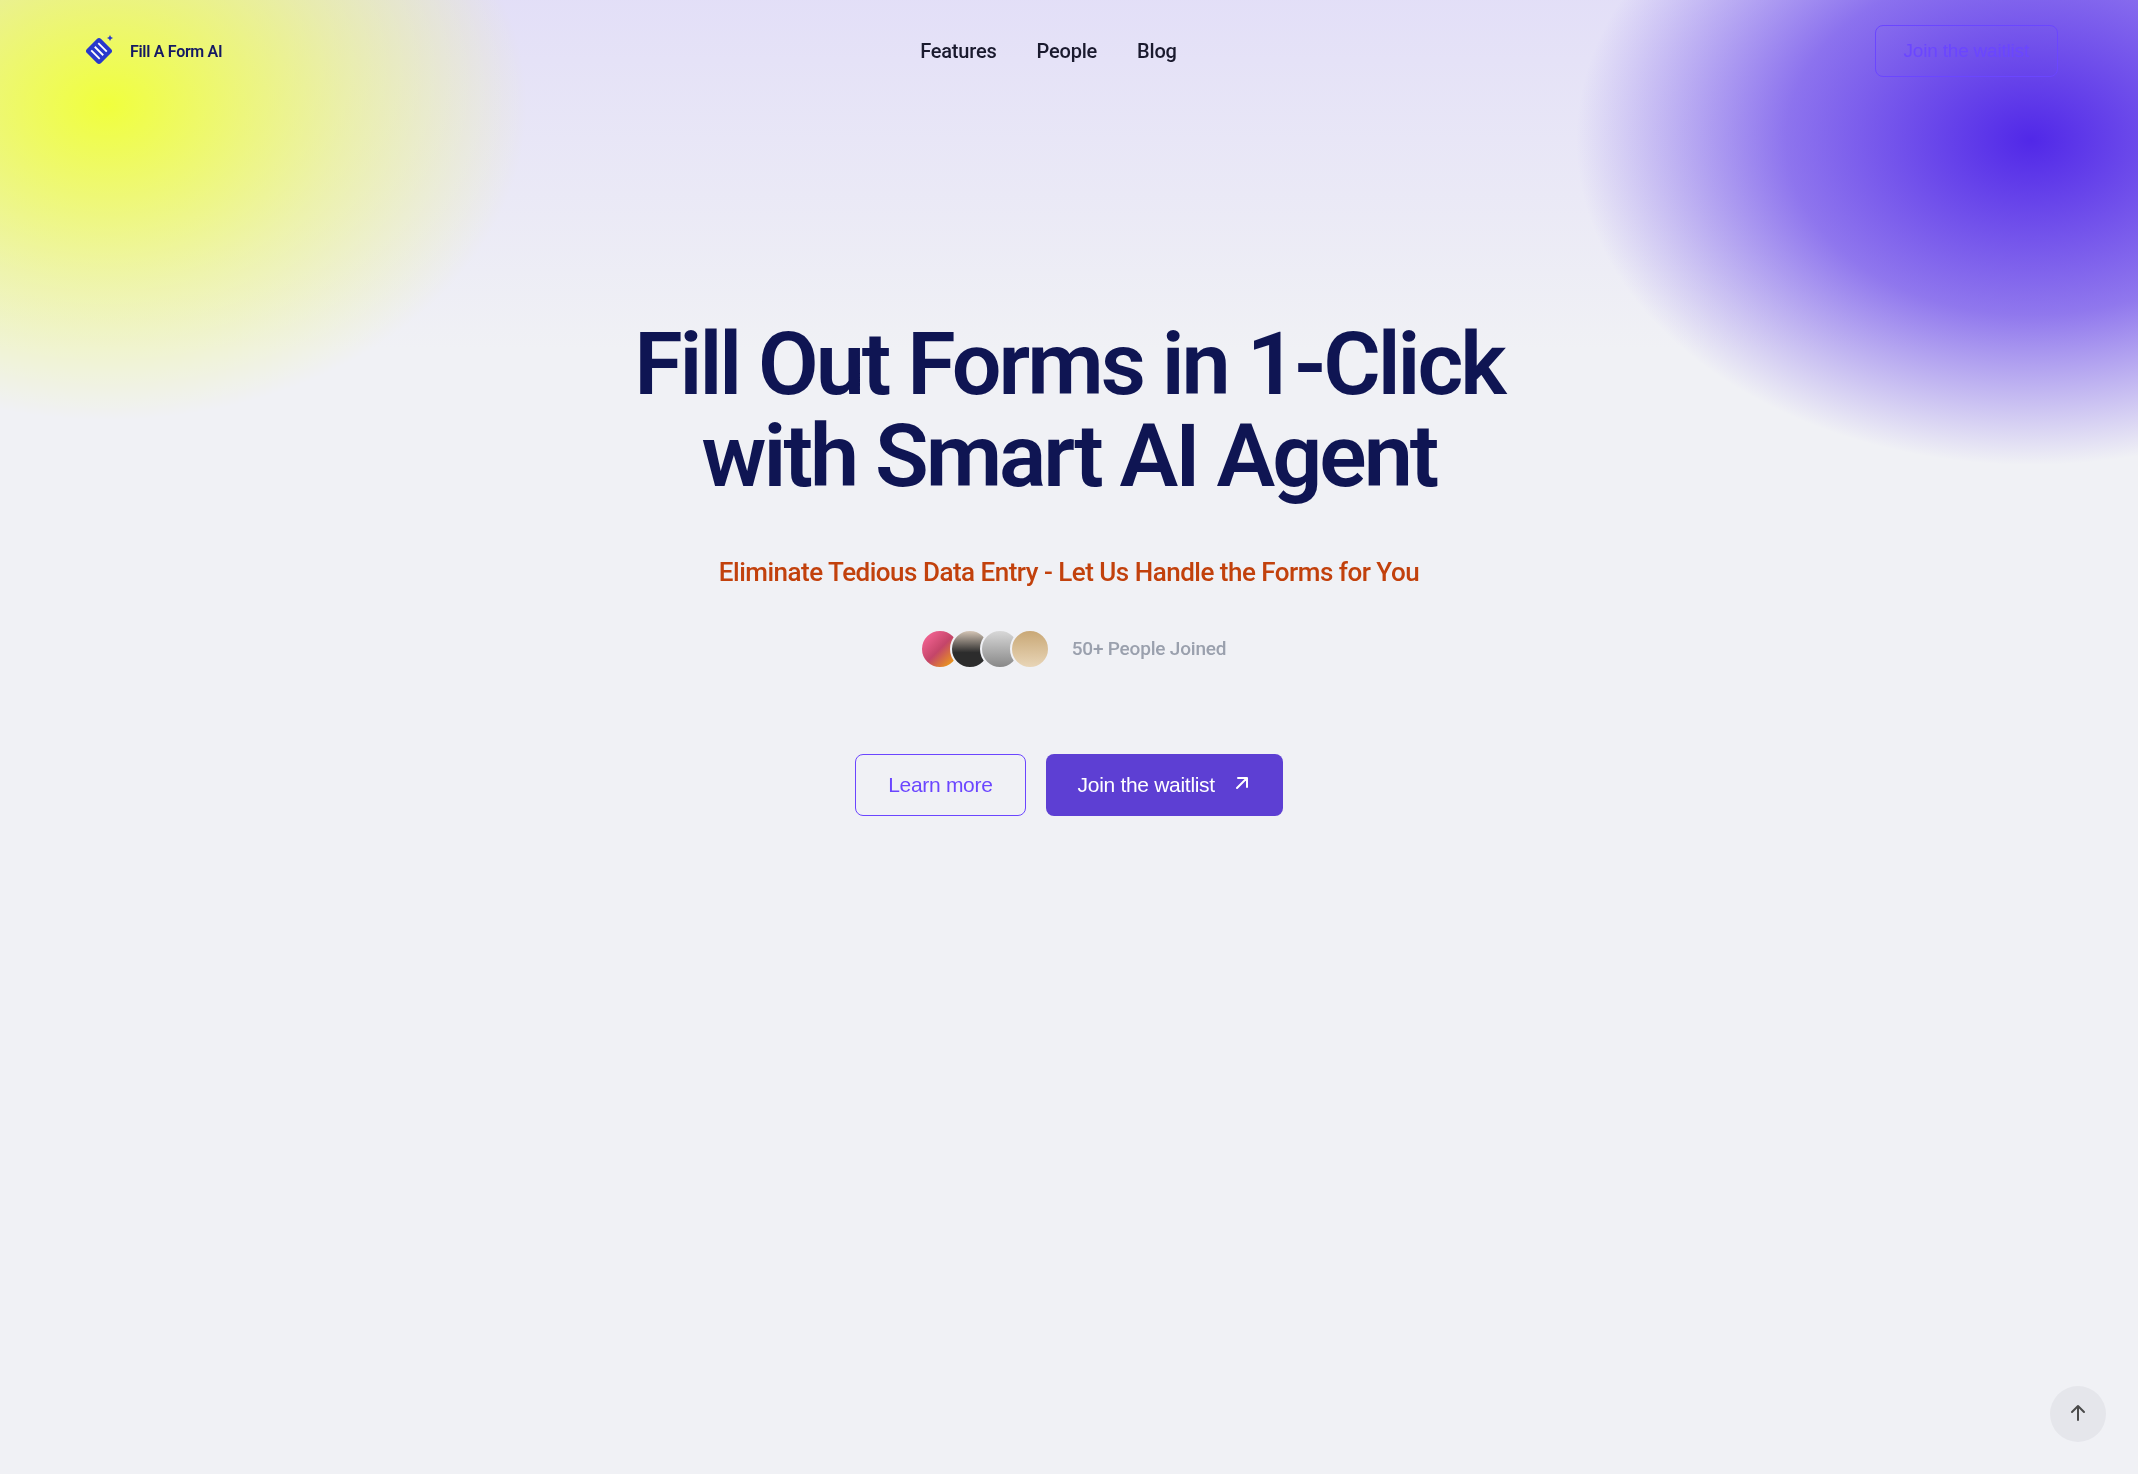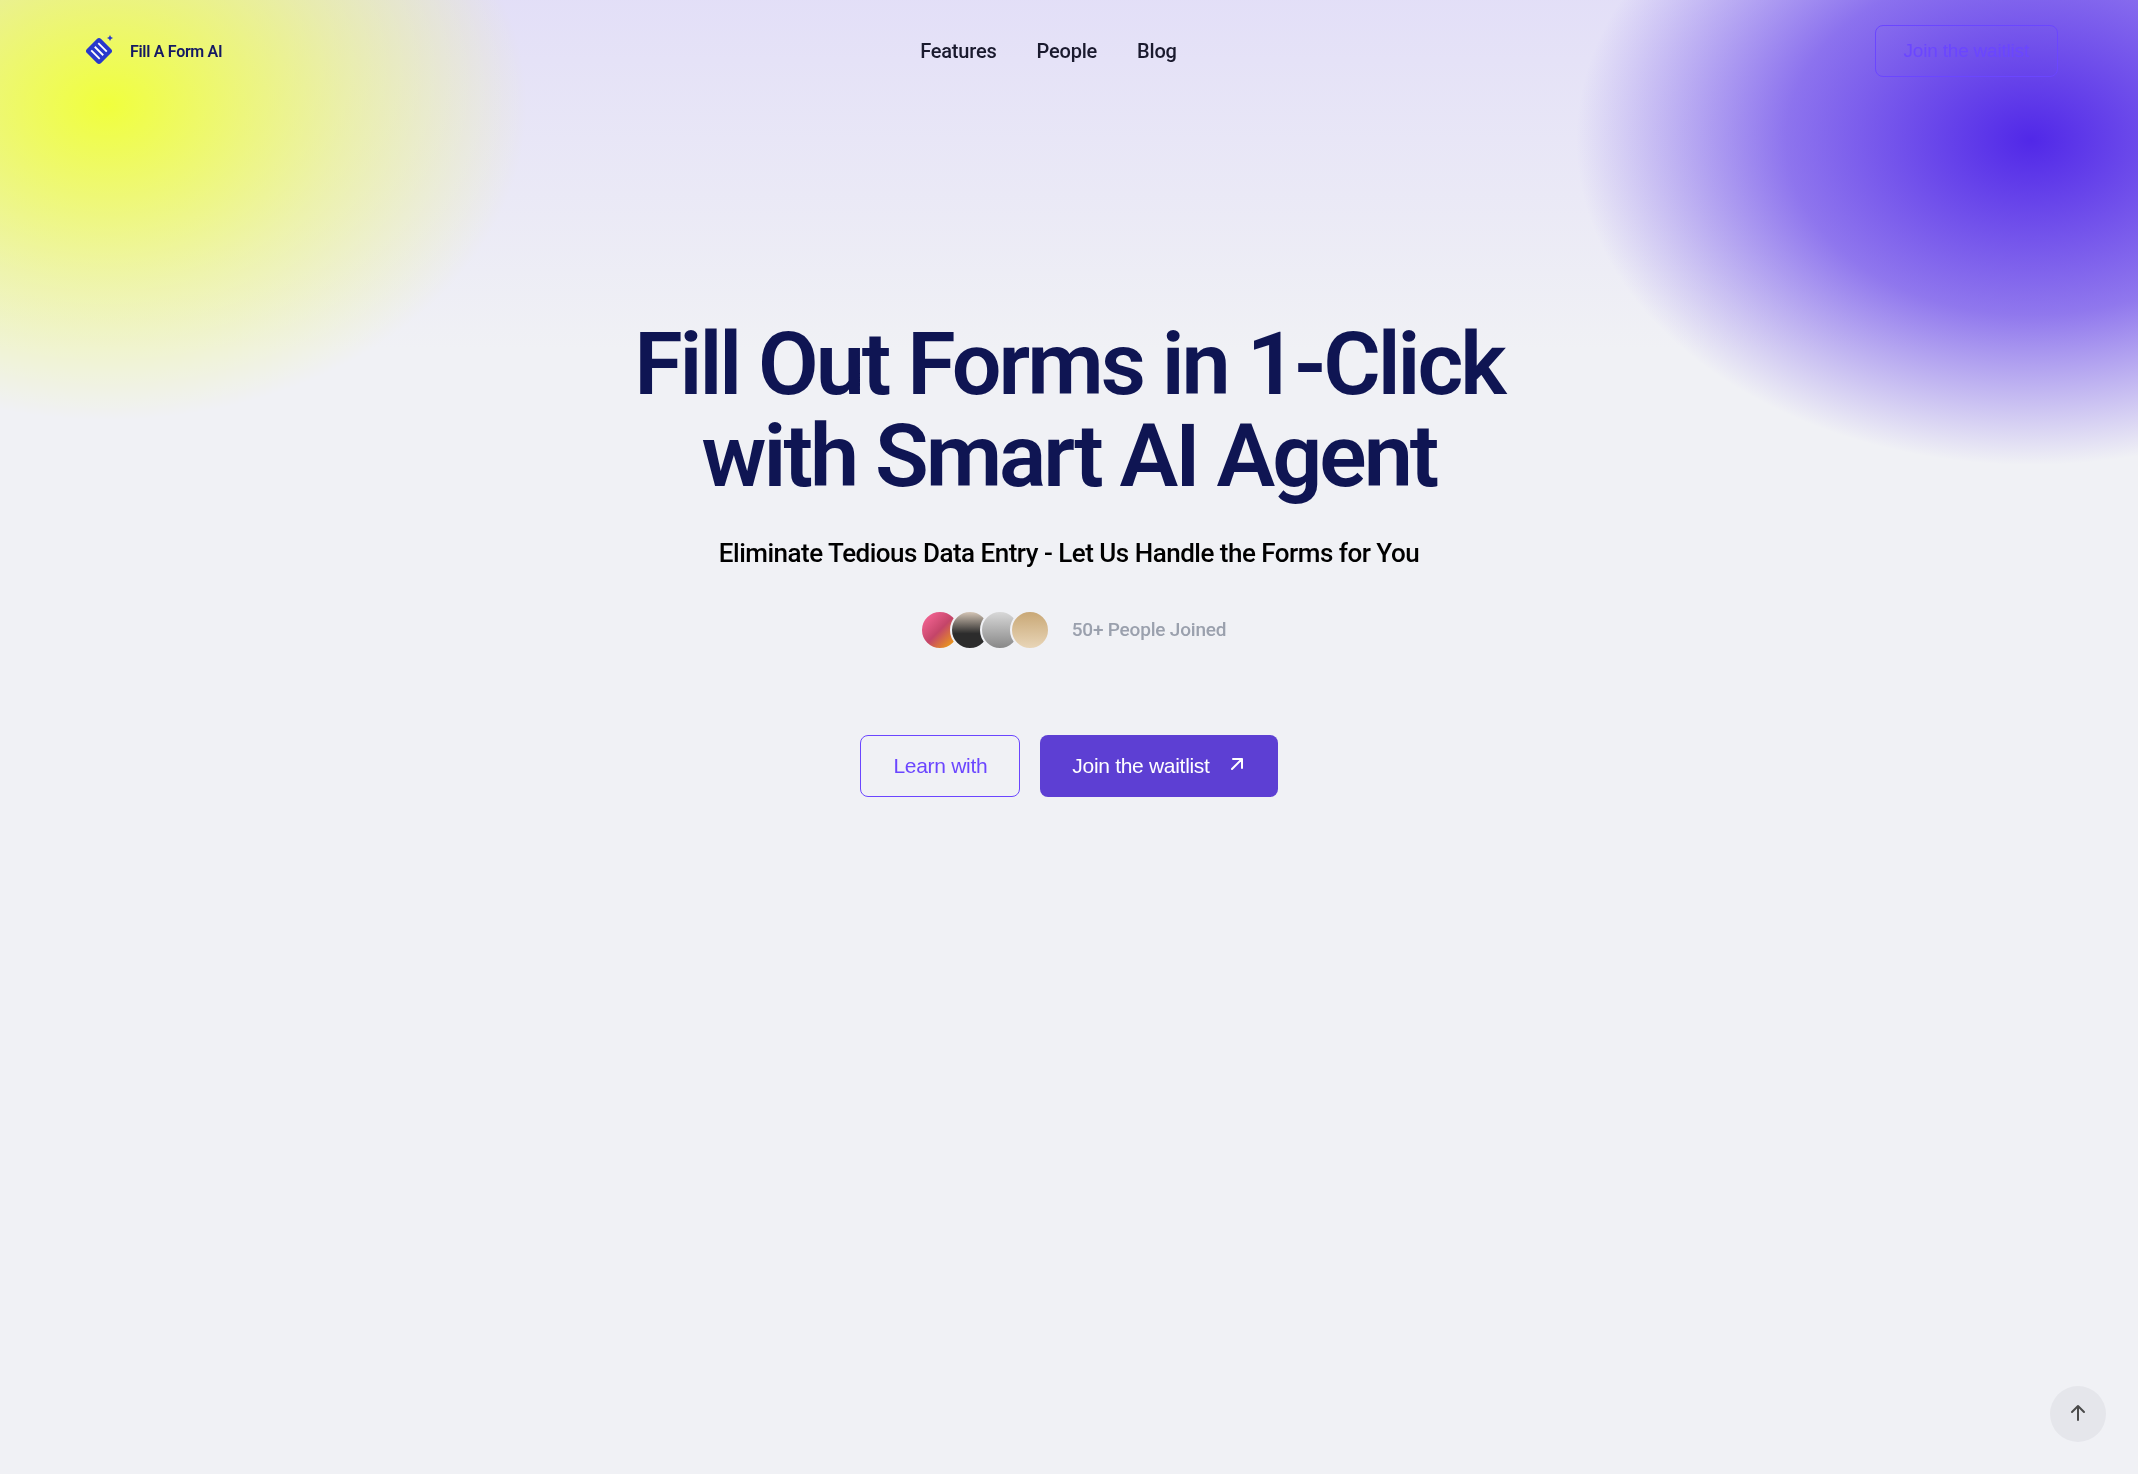--- a/index.html
+++ b/index.html
@@ -119,22 +119,22 @@
       letter-spacing: -0.3px;
     }
     
     .ease-arrow {
       color: #5d3fd3;
     }
     
     .subheading {
       font-size: 26px;
       font-weight: 500;
-      color: #000000;
-      margin-top: 35px;
+      color: #c2410c;
+      margin-top: 54px;
       letter-spacing: -0.5px;
     }
     
     .social-proof {
       display: flex;
       align-items: center;
       justify-content: center;
       gap: 22px;
       margin-top: 42px;
       padding-left: 8px;
@@ -258,21 +258,21 @@
     <div class="avatars">
       <div class="avatar avatar-1"></div>
       <div class="avatar avatar-2"></div>
       <div class="avatar avatar-3"></div>
       <div class="avatar avatar-4"></div>
     </div>
     <span class="social-text">50+ People Joined</span>
   </div>
   
   <div class="cta-buttons">
-    <button class="btn-secondary">Learn with</button>
+    <button class="btn-secondary">Learn more</button>
     <button class="btn-primary">
       <span>Join the waitlist</span>
       <span>
         <svg width="18" height="18" viewBox="0 0 18 18" fill="none">
           <path d="M4 14L14 4M14 4H5M14 4V13" stroke="currentColor" stroke-width="2" stroke-linecap="round" stroke-linejoin="round"></path>
         </svg>
       </span>
     </button>
   </div>
 </section>

